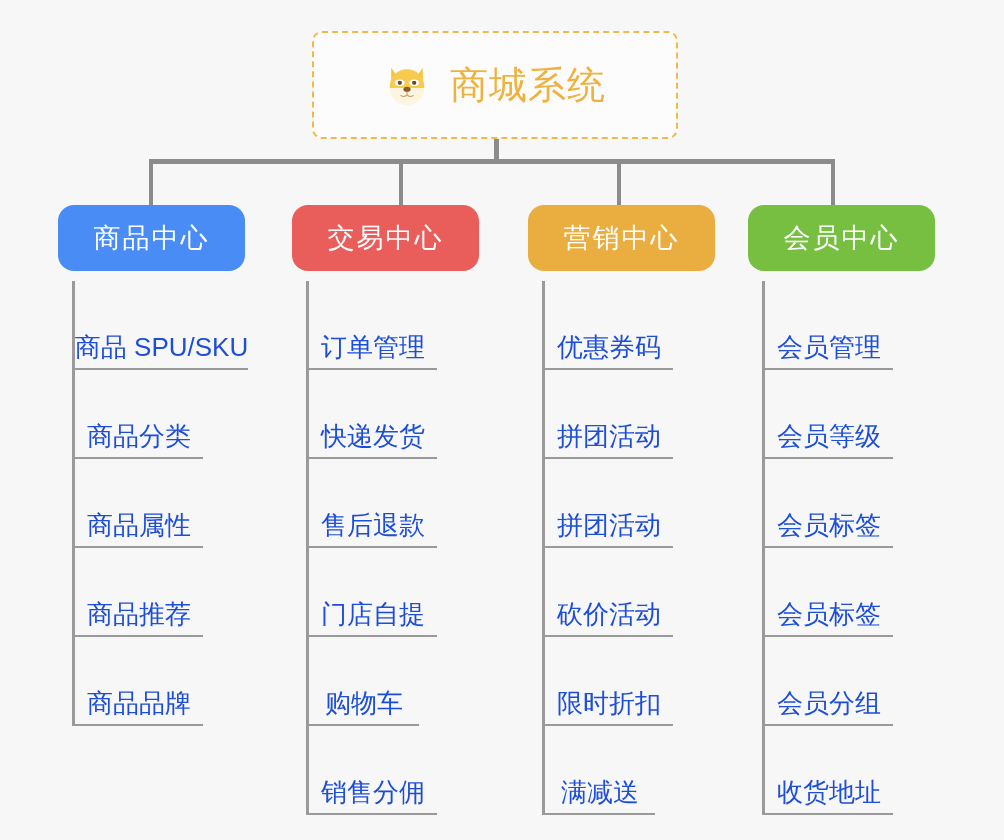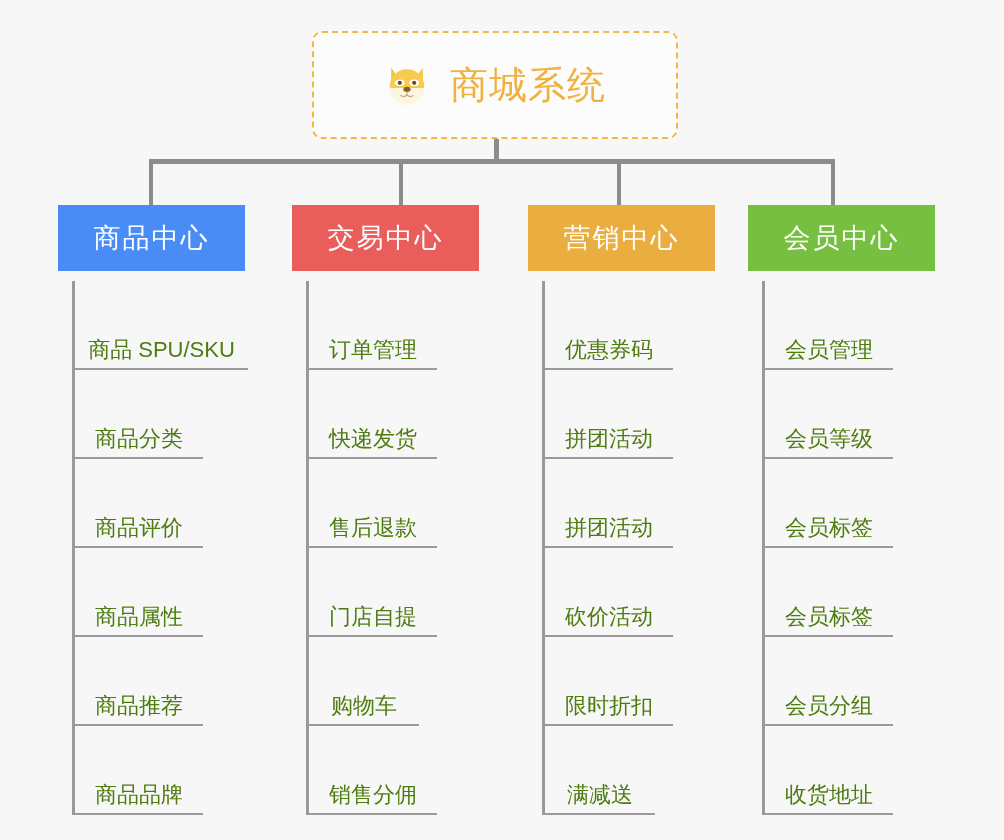--- a/index.html
+++ b/index.html
@@ -58,21 +58,21 @@
   .conn-h { height: 4px; }
 
   
   .branch {
     position: absolute;
     top: 205px;
   }
   .branch-box {
     width: 187px;
     height: 66px;
-    border-radius: 0;
+    border-radius: 16px;
     display: flex;
     align-items: center;
     justify-content: center;
     box-sizing: border-box;
   }
   .branch-box-label {
     font-size: 27px;
     color: #ffffff;
     letter-spacing: 2px;
     line-height: 1;
@@ -92,22 +92,22 @@
     position: relative;
     height: 89px;
     box-sizing: border-box;
     display: flex;
     align-items: flex-end;
     justify-content: center;
     padding-bottom: 6px;
     border-bottom: 2px solid #9a9a9a;
   }
   .leaf-label {
-    font-size: 22px;
-    color: #4d7c0f;
+    font-size: 26px;
+    color: #1d4ed8;
     line-height: 1.1;
     white-space: nowrap;
     padding: 0 4px;
   }
   
   .leaf-item.short { width: 128px; }
   .leaf-item.wide  { width: 173px; }
 </style>
 </head>
 <body>
@@ -144,23 +144,20 @@
       <span class="branch-box-label">商品中心</span>
     </div>
     <div class="leaf-list">
       <div class="leaf-item wide">
           <span class="leaf-label">商品 SPU/SKU</span>
         </div>
       <div class="leaf-item short">
           <span class="leaf-label">商品分类</span>
         </div>
       <div class="leaf-item short">
-          <span class="leaf-label">商品评价</span>
-        </div>
-      <div class="leaf-item short">
           <span class="leaf-label">商品属性</span>
         </div>
       <div class="leaf-item short">
           <span class="leaf-label">商品推荐</span>
         </div>
       <div class="leaf-item short">
           <span class="leaf-label">商品品牌</span>
         </div>
     </div>
   </div>

